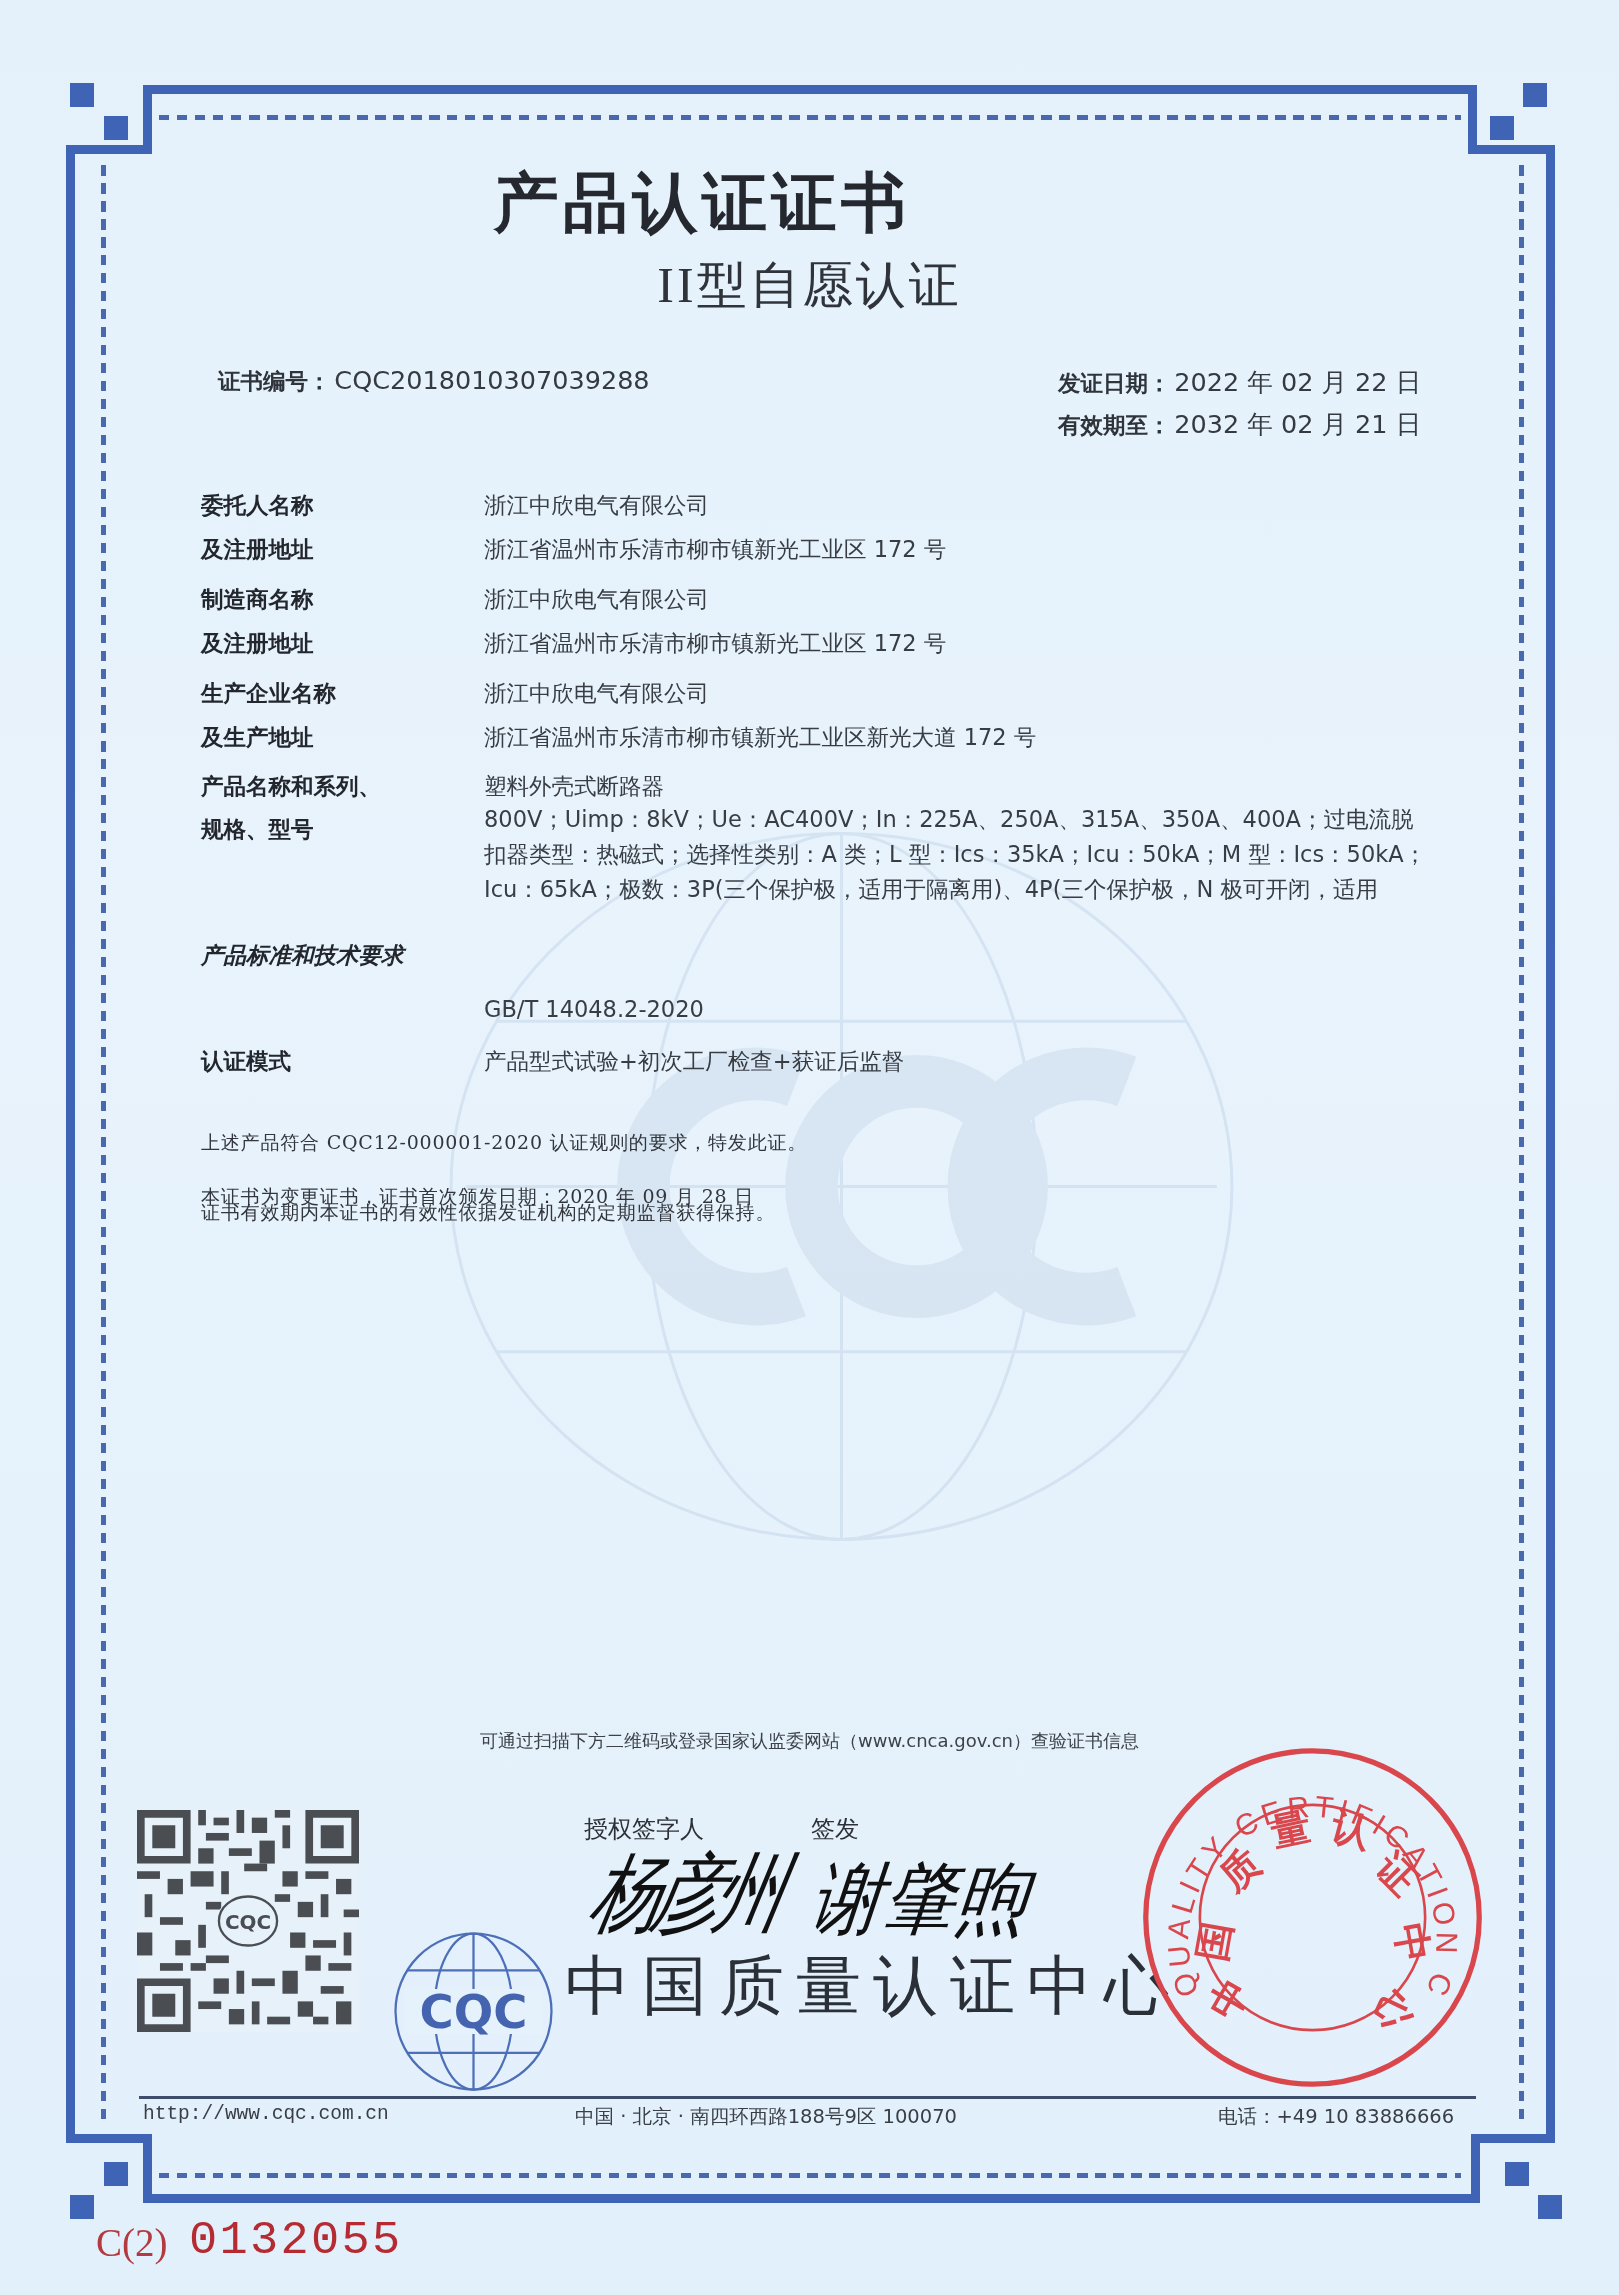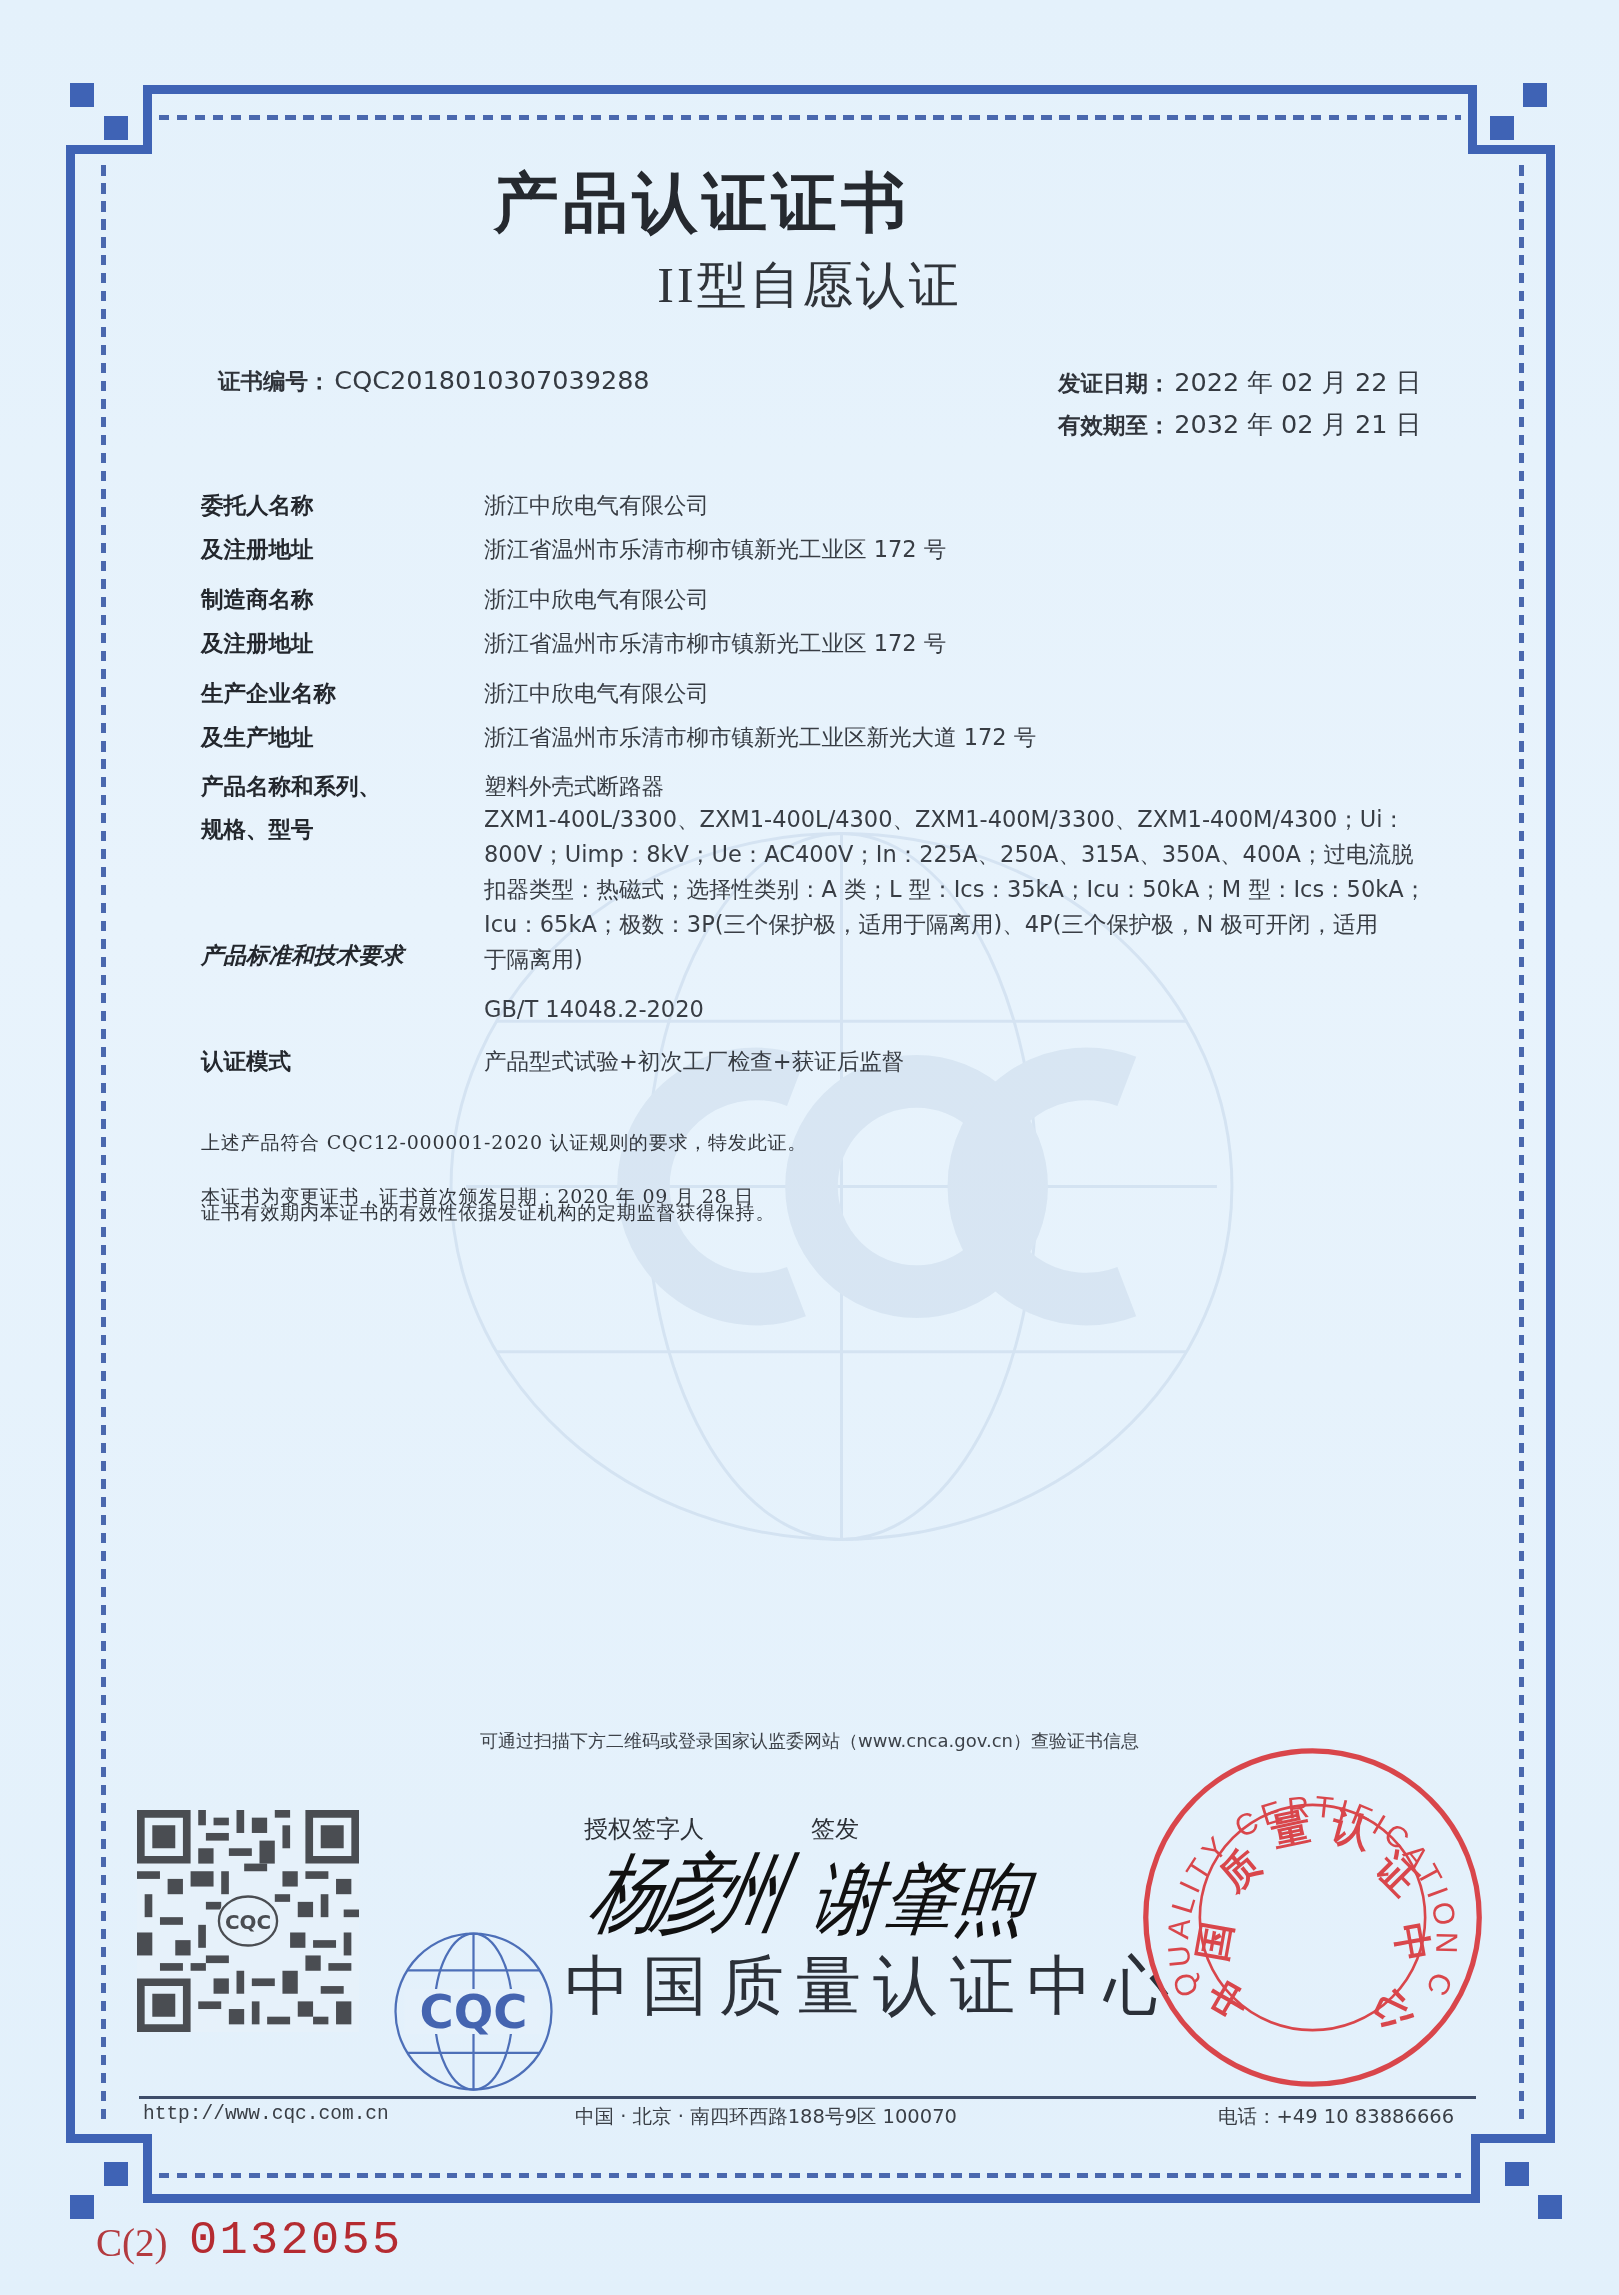--- a/index.html
+++ b/index.html
@@ -140,25 +140,23 @@
 
   <div class="lbl" style="top:678px;">生产企业名称</div>
   <div class="val" style="top:678px;">浙江中欣电气有限公司</div>
   <div class="lbl" style="top:722px;">及生产地址</div>
   <div class="val" style="top:722px;">浙江省温州市乐清市柳市镇新光工业区新光大道 172 号</div>
 
   <div class="lbl" style="top:771px;text-align:center;">产品名称和系列、</div>
   <div class="lbl" style="top:814px;">规格、型号</div>
   <div class="val" style="top:771px;">塑料外壳式断路器</div>
   <div class="val-block" style="top:802px;">
-    <div>ZXM1-400L/3300、ZXM1-400L/4300、ZXM1-400M/3300、ZXM1-400M/4300；Ui：</div>
     <div>800V；Uimp：8kV；Ue：AC400V；In：225A、250A、315A、350A、400A；过电流脱</div>
     <div>扣器类型：热磁式；选择性类别：A 类；L 型：Ics：35kA；Icu：50kA；M 型：Ics：50kA；</div>
     <div>Icu：65kA；极数：3P(三个保护极，适用于隔离用)、4P(三个保护极，N 极可开闭，适用</div>
-    <div>于隔离用)</div>
   </div>
 
   <div class="lbl" style="top:940px;font-style:italic;">产品标准和技术要求</div>
   <div class="val" style="top:996px;">GB/T 14048.2-2020</div>
   <div class="lbl" style="top:1046px;">认证模式</div>
   <div class="val" style="top:1046px;">产品型式试验+初次工厂检查+获证后监督</div>
 </div>
 
 <div class="stmt" style="top:1130px;text-align:right;">上述产品符合 CQC12-000001-2020 认证规则的要求，特发此证。</div>
 <div class="stmt" style="top:1184px;">本证书为变更证书，证书首次颁发日期：2020 年 09 月 28 日</div>

